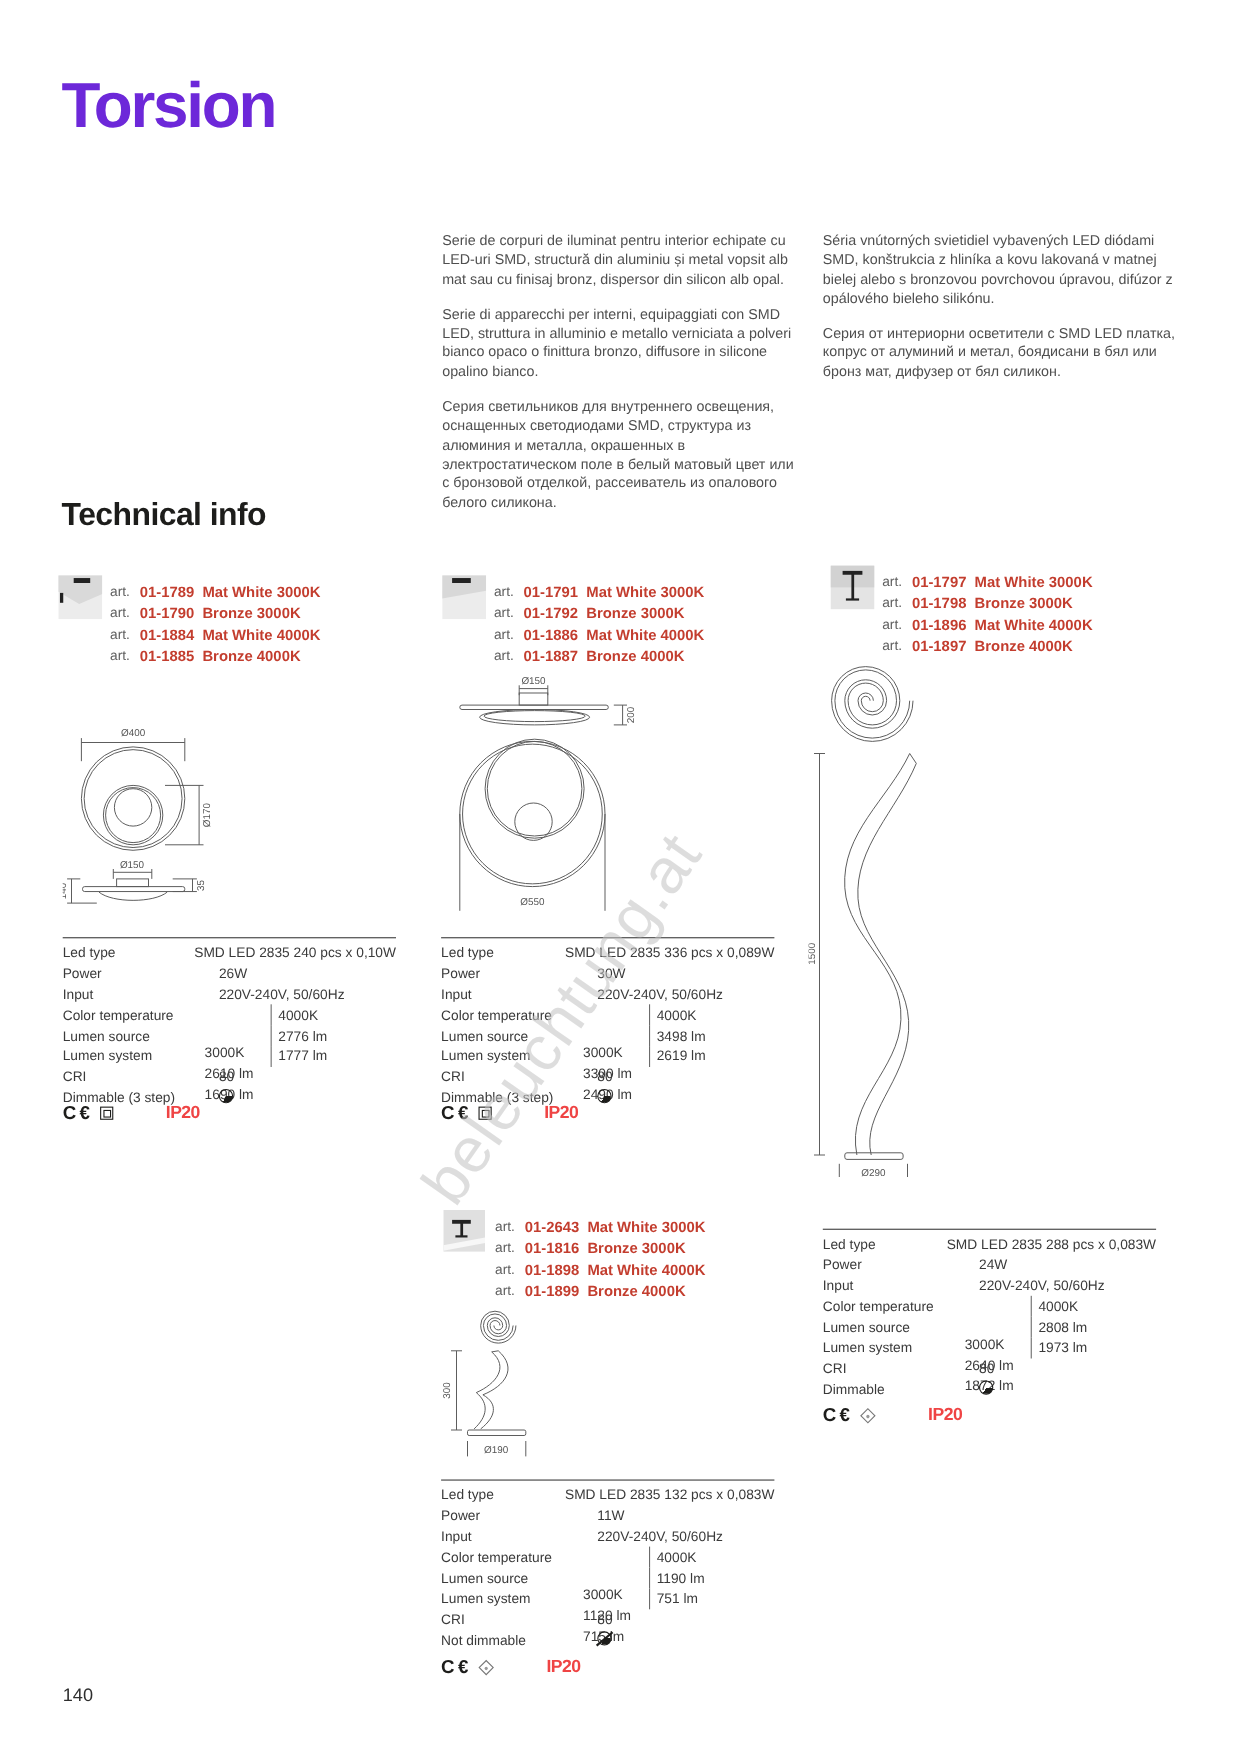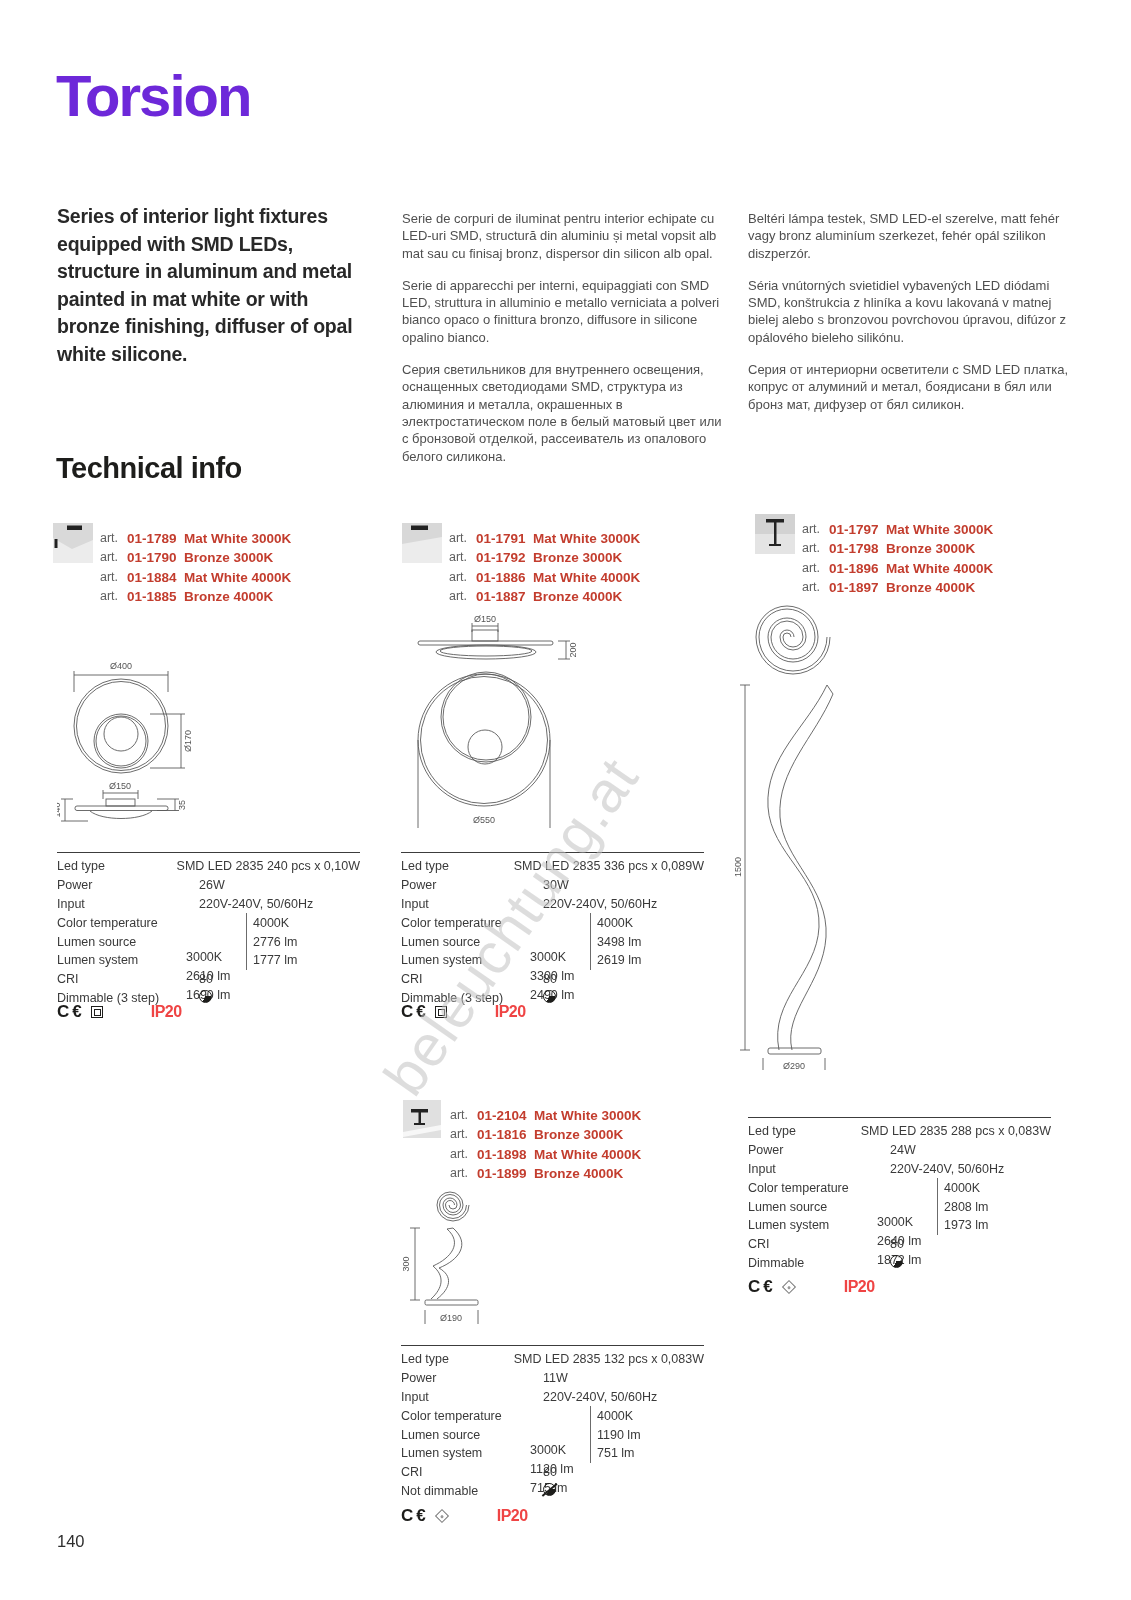--- a/index.html
+++ b/index.html
@@ -71,29 +71,27 @@
           letter-spacing:1px; white-space:nowrap; pointer-events:none; z-index:5; }
   .pagenum { position:absolute; left:57px; top:1532px; font-size:16.5px; color:#2e2e2e; }
 </style>
 </head>
 <body>
 
 <div class="page">
 
   <div class="title">Torsion</div>
 
-  <div class="intro-en">Series of interior light fixtures equipped with SMD LEDs, structure in aluminum and metal painted in mat white or with bronze finishing, diffuser of opal white silicone.</div>
 
   <div class="intro-col c2">
     <p>Serie de corpuri de iluminat pentru interior echipate cu LED-uri SMD, structură din aluminiu și metal vopsit alb mat sau cu finisaj bronz, dispersor din silicon alb opal.</p>
     <p>Serie di apparecchi per interni, equipaggiati con SMD LED, struttura in alluminio e metallo verniciata a polveri bianco opaco o finittura bronzo, diffusore in silicone opalino bianco.</p>
     <p>Серия светильников для внутреннего освещения, оснащенных светодиодами SMD, структура из алюминия и металла, окрашенных в электростатическом поле в белый матовый цвет или с бронзовой отделкой, рассеиватель из опалового белого силикона.</p>
   </div>
   <div class="intro-col c3">
-    <p>Beltéri lámpa testek, SMD LED-el szerelve, matt fehér vagy bronz aluminíum szerkezet, fehér opál szilikon diszperzór.</p>
     <p>Séria vnútorných svietidiel vybavených LED diódami SMD, konštrukcia z hliníka a kovu lakovaná v matnej bielej alebo s bronzovou povrchovou úpravou, difúzor z opálového bieleho silikónu.</p>
     <p>Серия от интериорни осветители с SMD LED платка, копрус от алуминий и метал, боядисани в бял или бронз мат, дифузер от бял силикон.</p>
   </div>
 
   <div class="tech-heading">Technical info</div>
 
   <div class="prod" style="left:53px;top:523px">
     <svg class="thumb" width="40" height="40">
       <rect width="40" height="40" fill="#ececec"></rect>
       <polygon points="0,0 40,0 40,17 19,26 0,15" fill="#d9d9d9"></polygon>
@@ -190,21 +188,21 @@
     <svg class="thumb" width="38" height="38">
       <rect width="38" height="38" fill="#e0e0e0"></rect>
       <polygon points="0,32 38,25 38,30 0,37" fill="#f7f7f7"></polygon>
       <rect x="8" y="9" width="17" height="3.5" fill="#222"></rect>
       <rect x="15.5" y="11" width="2.5" height="13" fill="#222"></rect>
       <rect x="11" y="23" width="11" height="2" fill="#222"></rect>
     </svg>
     <div class="arts">
       <div class="arow">
           <span class="apre">art.</span>
-          <span class="acode">01-2104</span>
+          <span class="acode">01-2643</span>
           <span class="afin">Mat White 3000K</span>
         </div>
       <div class="arow">
           <span class="apre">art.</span>
           <span class="acode">01-1816</span>
           <span class="afin">Bronze 3000K</span>
         </div>
       <div class="arow">
           <span class="apre">art.</span>
           <span class="acode">01-1898</span>

